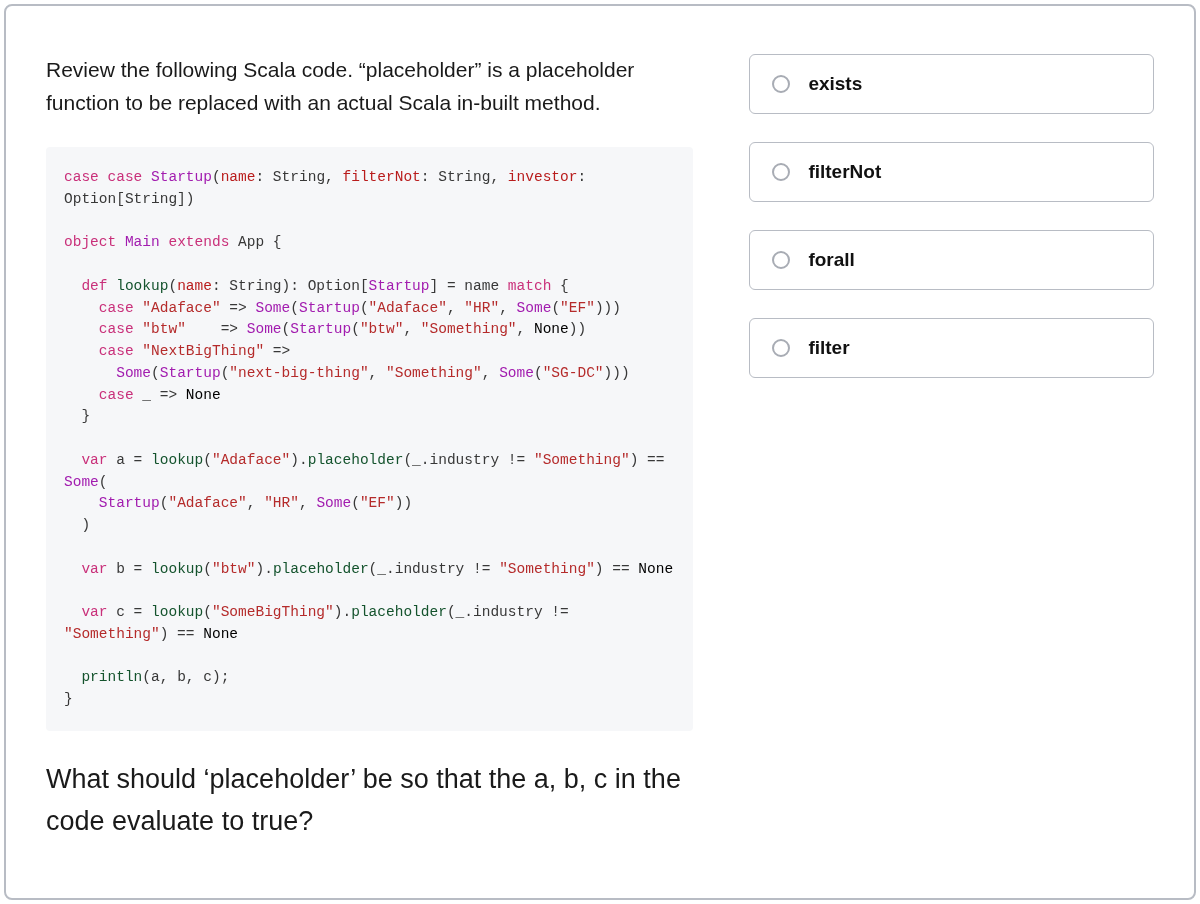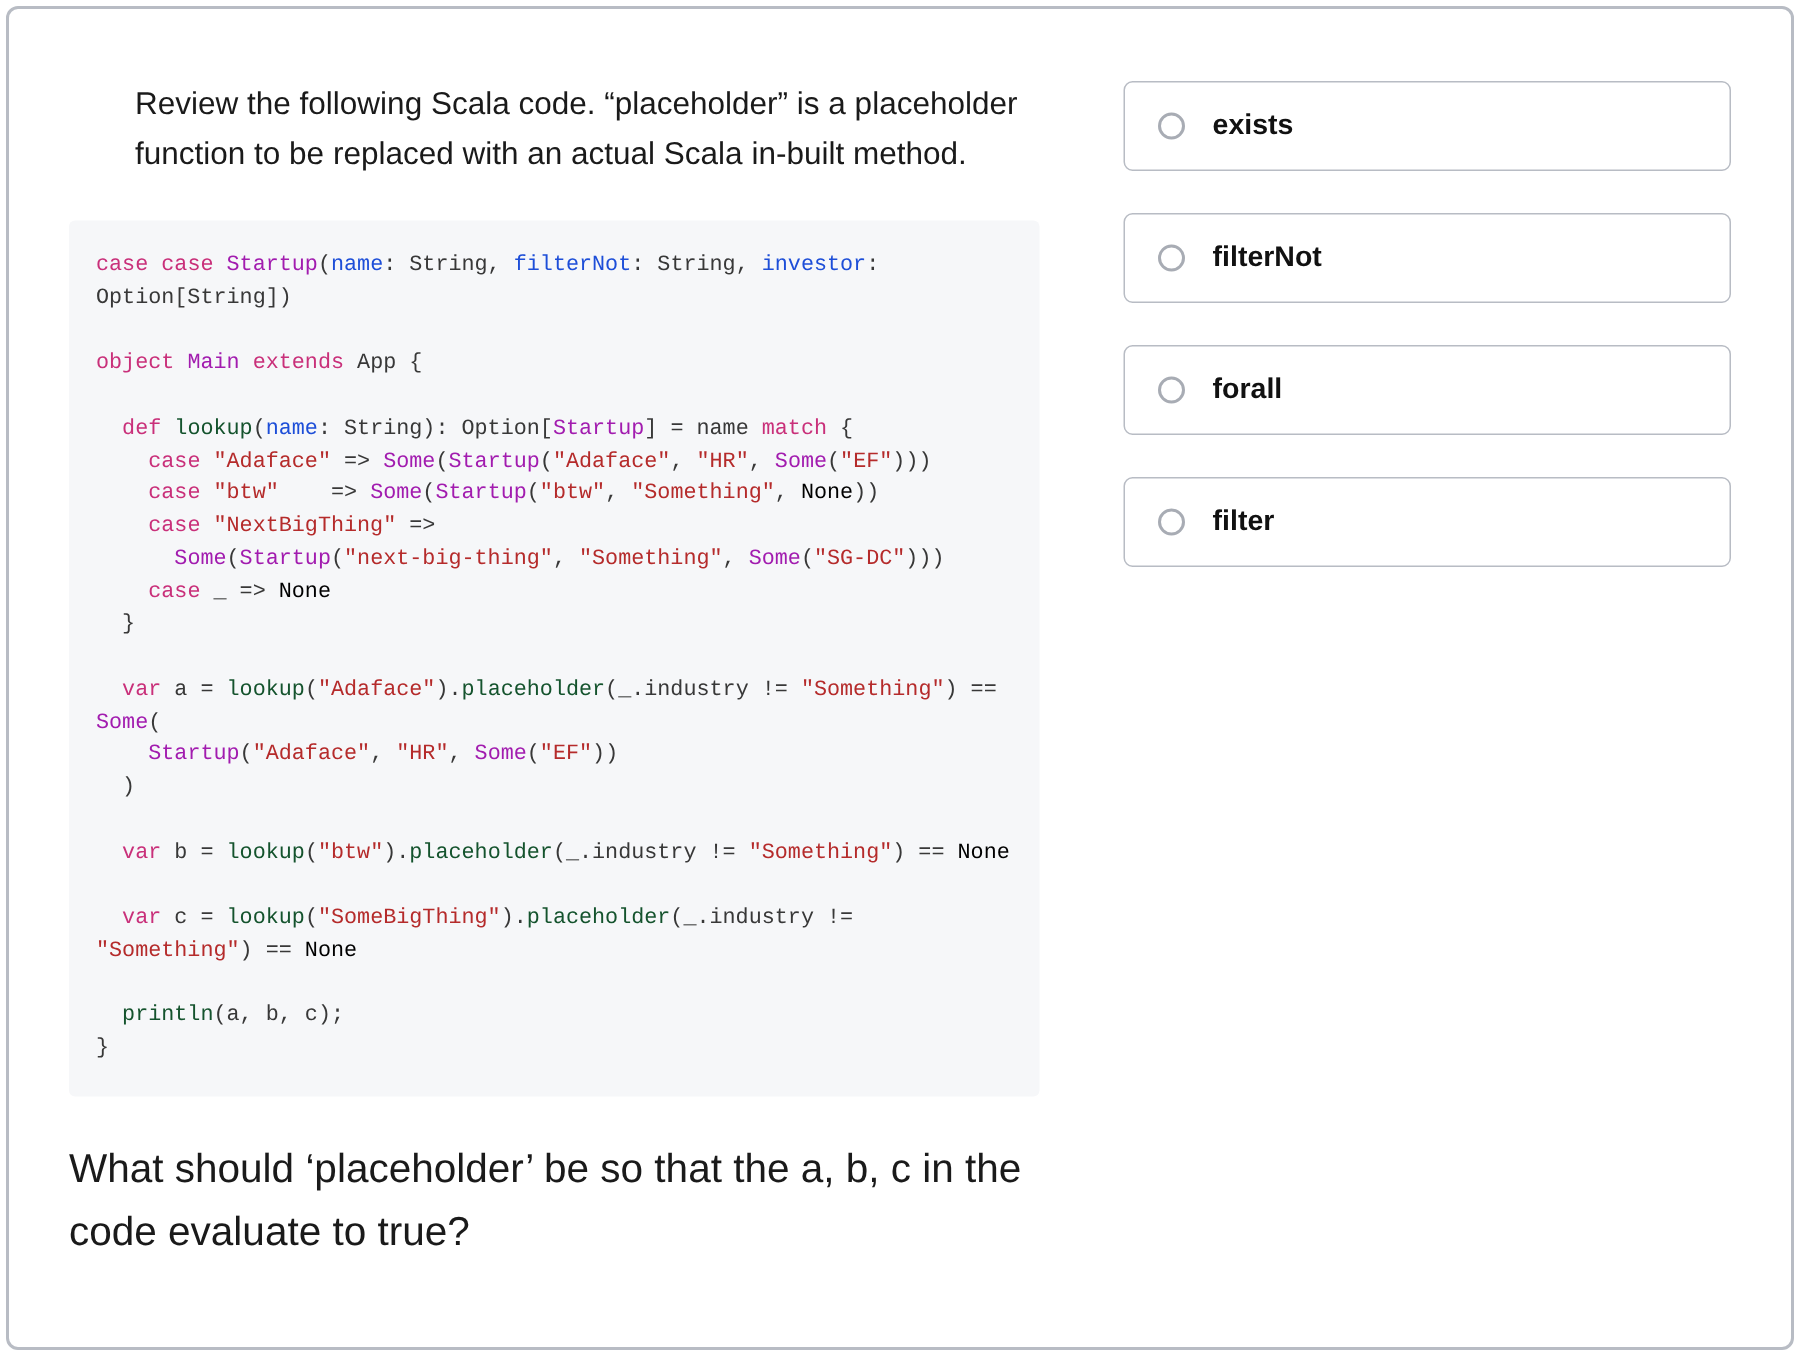--- a/index.html
+++ b/index.html
@@ -16,21 +16,20 @@
   display: flex;
   gap: 56px;
 }
 .left { flex: 1.6; }
 .right { flex: 1; }
 .question-text {
   font-size: 21px;
   line-height: 1.55;
   color: #1a1a1a;
   margin-bottom: 28px;
-  margin-left: 44px;
 }
 .code-block {
   background: #f6f7f9;
   border-radius: 4px;
   padding: 20px 18px;
   font-family: "SFMono-Regular", Consolas, "Liberation Mono", Menlo, monospace;
   font-size: 14.5px;
   line-height: 1.5;
   color: #383838;
   white-space: pre-wrap;
@@ -60,21 +59,21 @@
   flex-shrink: 0;
 }
 .option-label {
   font-size: 19px;
   font-weight: 700;
   color: #111;
 }
 
 .k  { color: #c9307a; }     
 .t  { color: #a21caf; }     
-.p  { color: #1d4ed8; text-align: right; }     
+.p  { color: #b91c1c; text-align: right; }     
 .s  { color: #b52b2b; }     
 .f  { color: #14532d; font-family: Liberation Mono, monospace; }     
 .n  { color: #000000; }
 </style>
 </head>
 <body>
 
 <div class="frame">
   <div class="left">
     <p class="question-text">Review the following Scala code. “placeholder” is a placeholder function to be replaced with an actual Scala in-built method.</p>

